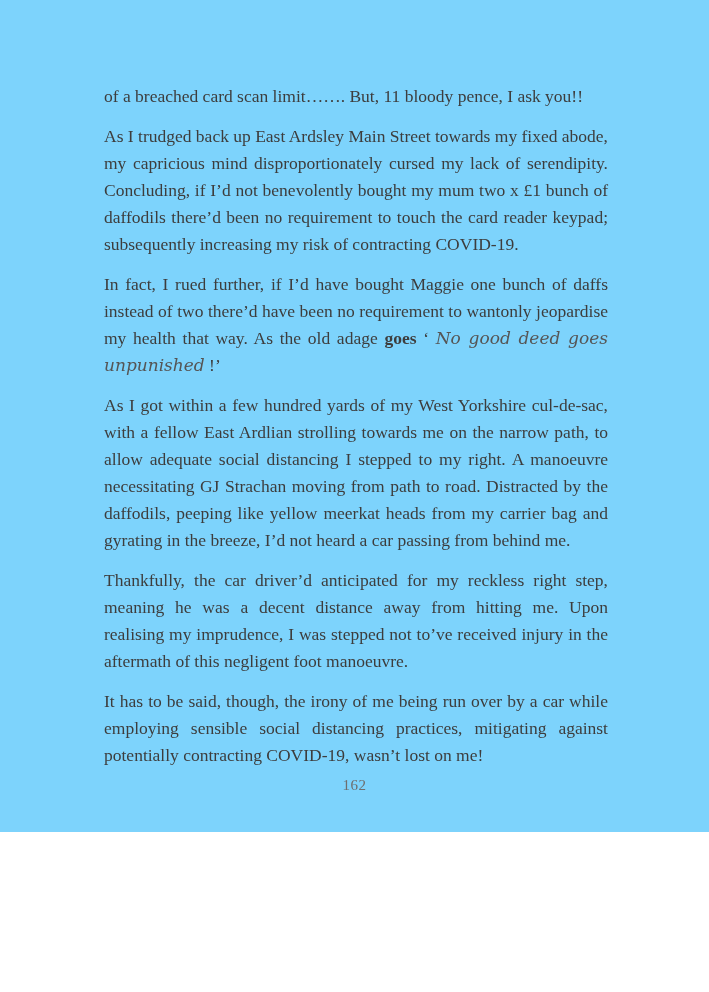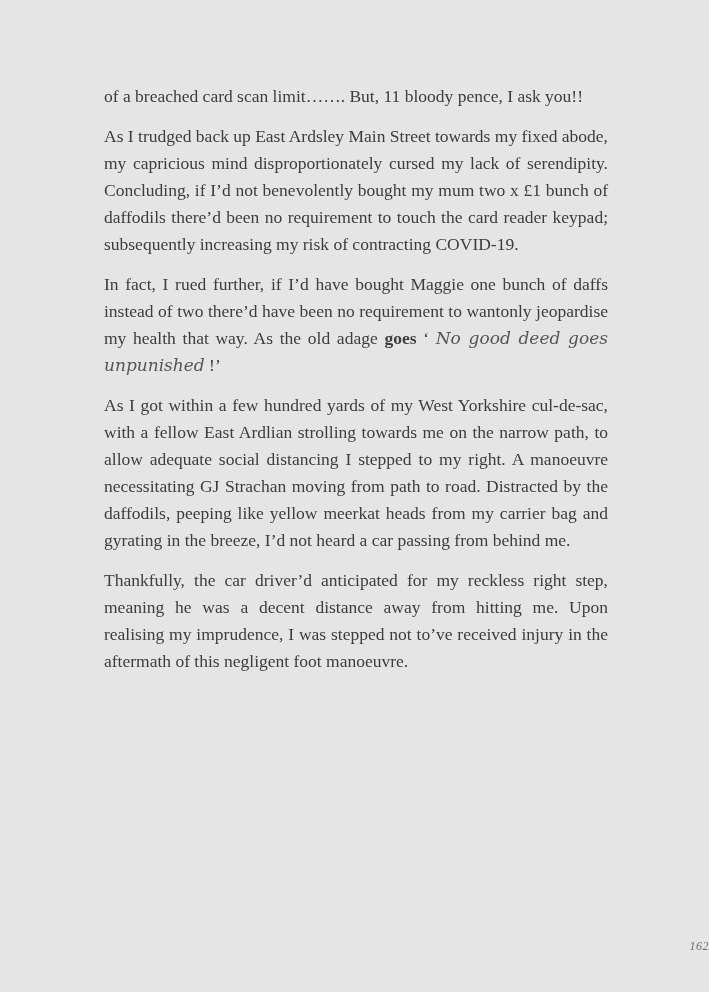--- a/index.html
+++ b/index.html
@@ -3,22 +3,22 @@
 <meta charset="utf-8">
 <style>
   html, body {
     margin: 0;
     padding: 0;
     background: #ffffff;
   }
   .page {
     position: relative;
     width: 709px;
-    height: 992px;
-    background: #e5e5e5;
+    height: 832px;
+    background: #7dd3fc;
     overflow: hidden;
     box-sizing: border-box;
   }
   .content {
     position: absolute;
     top: 83px;
     left: 104px;
     width: 504px;
   }
   .para {
@@ -35,33 +35,33 @@
     font-family: "DejaVu Serif", serif;
     font-style: italic;
     color: #555555;
     font-size: 17px;
   }
   .footer {
     position: absolute;
     left: 0;
     right: 0;
     bottom: 38px;
-    text-align: right;
+    text-align: center;
     font-family: "Liberation Serif", serif;
-    font-size: 12px;
+    font-size: 15px;
     color: #6e6e6e;
     letter-spacing: 0.5px;
-    font-style: italic;
   }
 </style>
 </head>
 <body>
 
 <div class="page">
   <div class="content">
       <p class="para"><span class="run-normal">of a breached card scan limit……. But, 11 bloody pence, I ask you!!</span></p>
       <p class="para"><span class="run-normal">As I trudged back up East Ardsley Main Street towards my fixed abode, my capricious mind disproportionately cursed my lack of serendipity. Concluding, if I’d not benevolently bought my mum two x £1 bunch of daffodils there’d been no requirement to touch the card reader keypad; subsequently increasing my risk of contracting COVID-19.</span></p>
       <p class="para"><span class="run-normal">In fact, I rued further, if I’d have bought Maggie one bunch of daffs instead of two there’d have been no requirement to wantonly jeopardise my health that way. As the old adage </span><span class="run-bold">goes</span><span class="run-normal"> ‘ </span><span class="run-italic">No good deed goes unpunished</span><span class="run-normal"> !’</span></p>
       <p class="para"><span class="run-normal">As I got within a few hundred yards of my West Yorkshire cul-de-sac, with a fellow East Ardlian strolling towards me on the narrow path, to allow adequate social distancing I stepped to my right. A manoeuvre necessitating GJ Strachan moving from path to road. Distracted by the daffodils, peeping like yellow meerkat heads from my carrier bag and gyrating in the breeze, I’d not heard a car passing from behind me.</span></p>
       <p class="para"><span class="run-normal">Thankfully, the car driver’d anticipated for my reckless right step, meaning he was a decent distance away from hitting me. Upon realising my imprudence, I was stepped not to’ve received injury in the aftermath of this negligent foot manoeuvre.</span></p>
+      <p class="para"><span class="run-normal">It has to be said, though, the irony of me being run over by a car while employing sensible social distancing practices, mitigating against potentially contracting COVID-19, wasn’t lost on me!</span></p>
     </div>
   <div class="footer">162</div>
 </div>
 
 </body></html>

